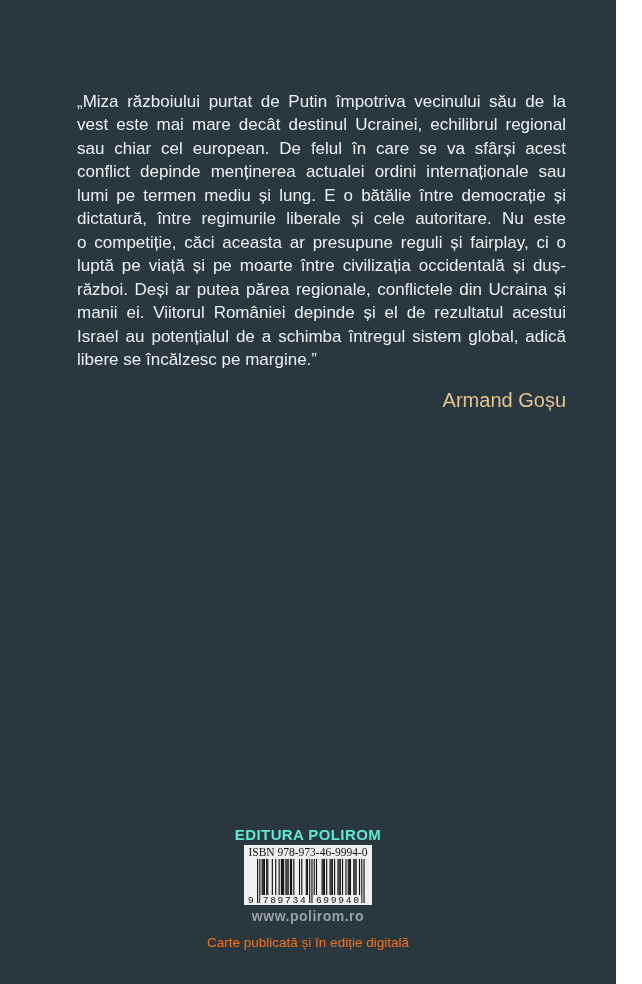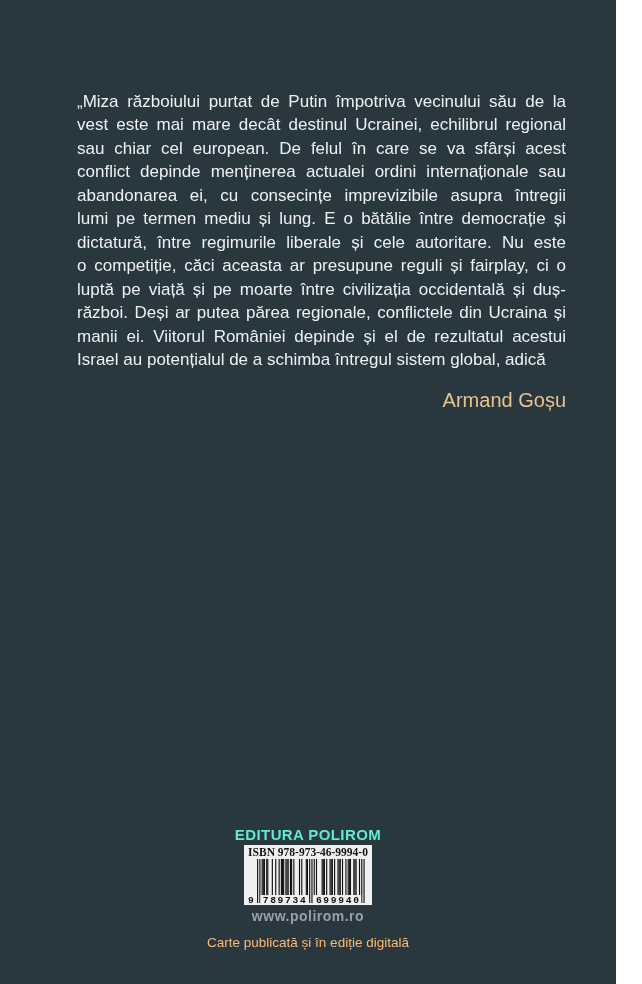--- a/index.html
+++ b/index.html
@@ -85,49 +85,49 @@
     color: #98a1a5;
     font-weight: bold;
   }
   .digital {
     position: absolute;
     top: 935px;
     left: 0;
     right: 0;
     text-align: center;
     font-size: 13.5px;
-    color: #fdba74;
+    color: #f97316;
   }
 </style>
 </head>
 <body>
 
 <div class="cover" style="background: rgb(41, 55, 63);">
 
   <div class="quote-block" style="color: rgb(237, 241, 242);">
     <div class="quote-lines">
         <div>„Miza războiului purtat de Putin împotriva vecinului său de la</div>
         <div>vest este mai mare decât destinul Ucrainei, echilibrul regional</div>
         <div>sau chiar cel european. De felul în care se va sfârși acest</div>
         <div>conflict depinde menținerea actualei ordini internaționale sau</div>
-        <div>abandonarea ei, cu consecințe imprevizibile asupra întregii</div>
         <div>lumi pe termen mediu și lung. E o bătălie între democrație și</div>
         <div>dictatură, între regimurile liberale și cele autoritare. Nu este</div>
         <div>o competiție, căci aceasta ar presupune reguli și fairplay, ci o</div>
         <div>luptă pe viață și pe moarte între civilizația occidentală și duș-</div>
         <div>război. Deși ar putea părea regionale, conflictele din Ucraina și</div>
         <div>manii ei. Viitorul României depinde și el de rezultatul acestui</div>
         <div>Israel au potențialul de a schimba întregul sistem global, adică</div>
+        <div>libere se încălzesc pe margine.”</div>
       </div>
     <div class="attribution" style="color: rgb(230, 196, 142); margin-top: 16px;">Armand Goșu</div>
   </div>
 
   <div class="editura">EDITURA POLIROM</div>
 
-  <div class="barcode-box" style="background: rgb(240, 240, 240); font-weight: bold;">
+  <div class="barcode-box" style="background: rgb(240, 240, 240);">
     <div class="isbn">ISBN 978-973-46-9994-0</div>
     <svg class="barcode" viewBox="0 0 106 46" preserveAspectRatio="none" xmlns="http://www.w3.org/2000/svg">
         <rect x="8" y="0" width="1" height="45" fill="#101010"></rect>
         <rect x="10" y="0" width="1" height="45" fill="#101010"></rect>
         <rect x="12" y="0" width="1" height="37" fill="#101010"></rect>
         <rect x="13" y="0" width="1" height="37" fill="#101010"></rect>
         <rect x="14" y="0" width="1" height="37" fill="#101010"></rect>
         <rect x="16" y="0" width="1" height="37" fill="#101010"></rect>
         <rect x="17" y="0" width="1" height="37" fill="#101010"></rect>
         <rect x="21" y="0" width="1" height="37" fill="#101010"></rect>

